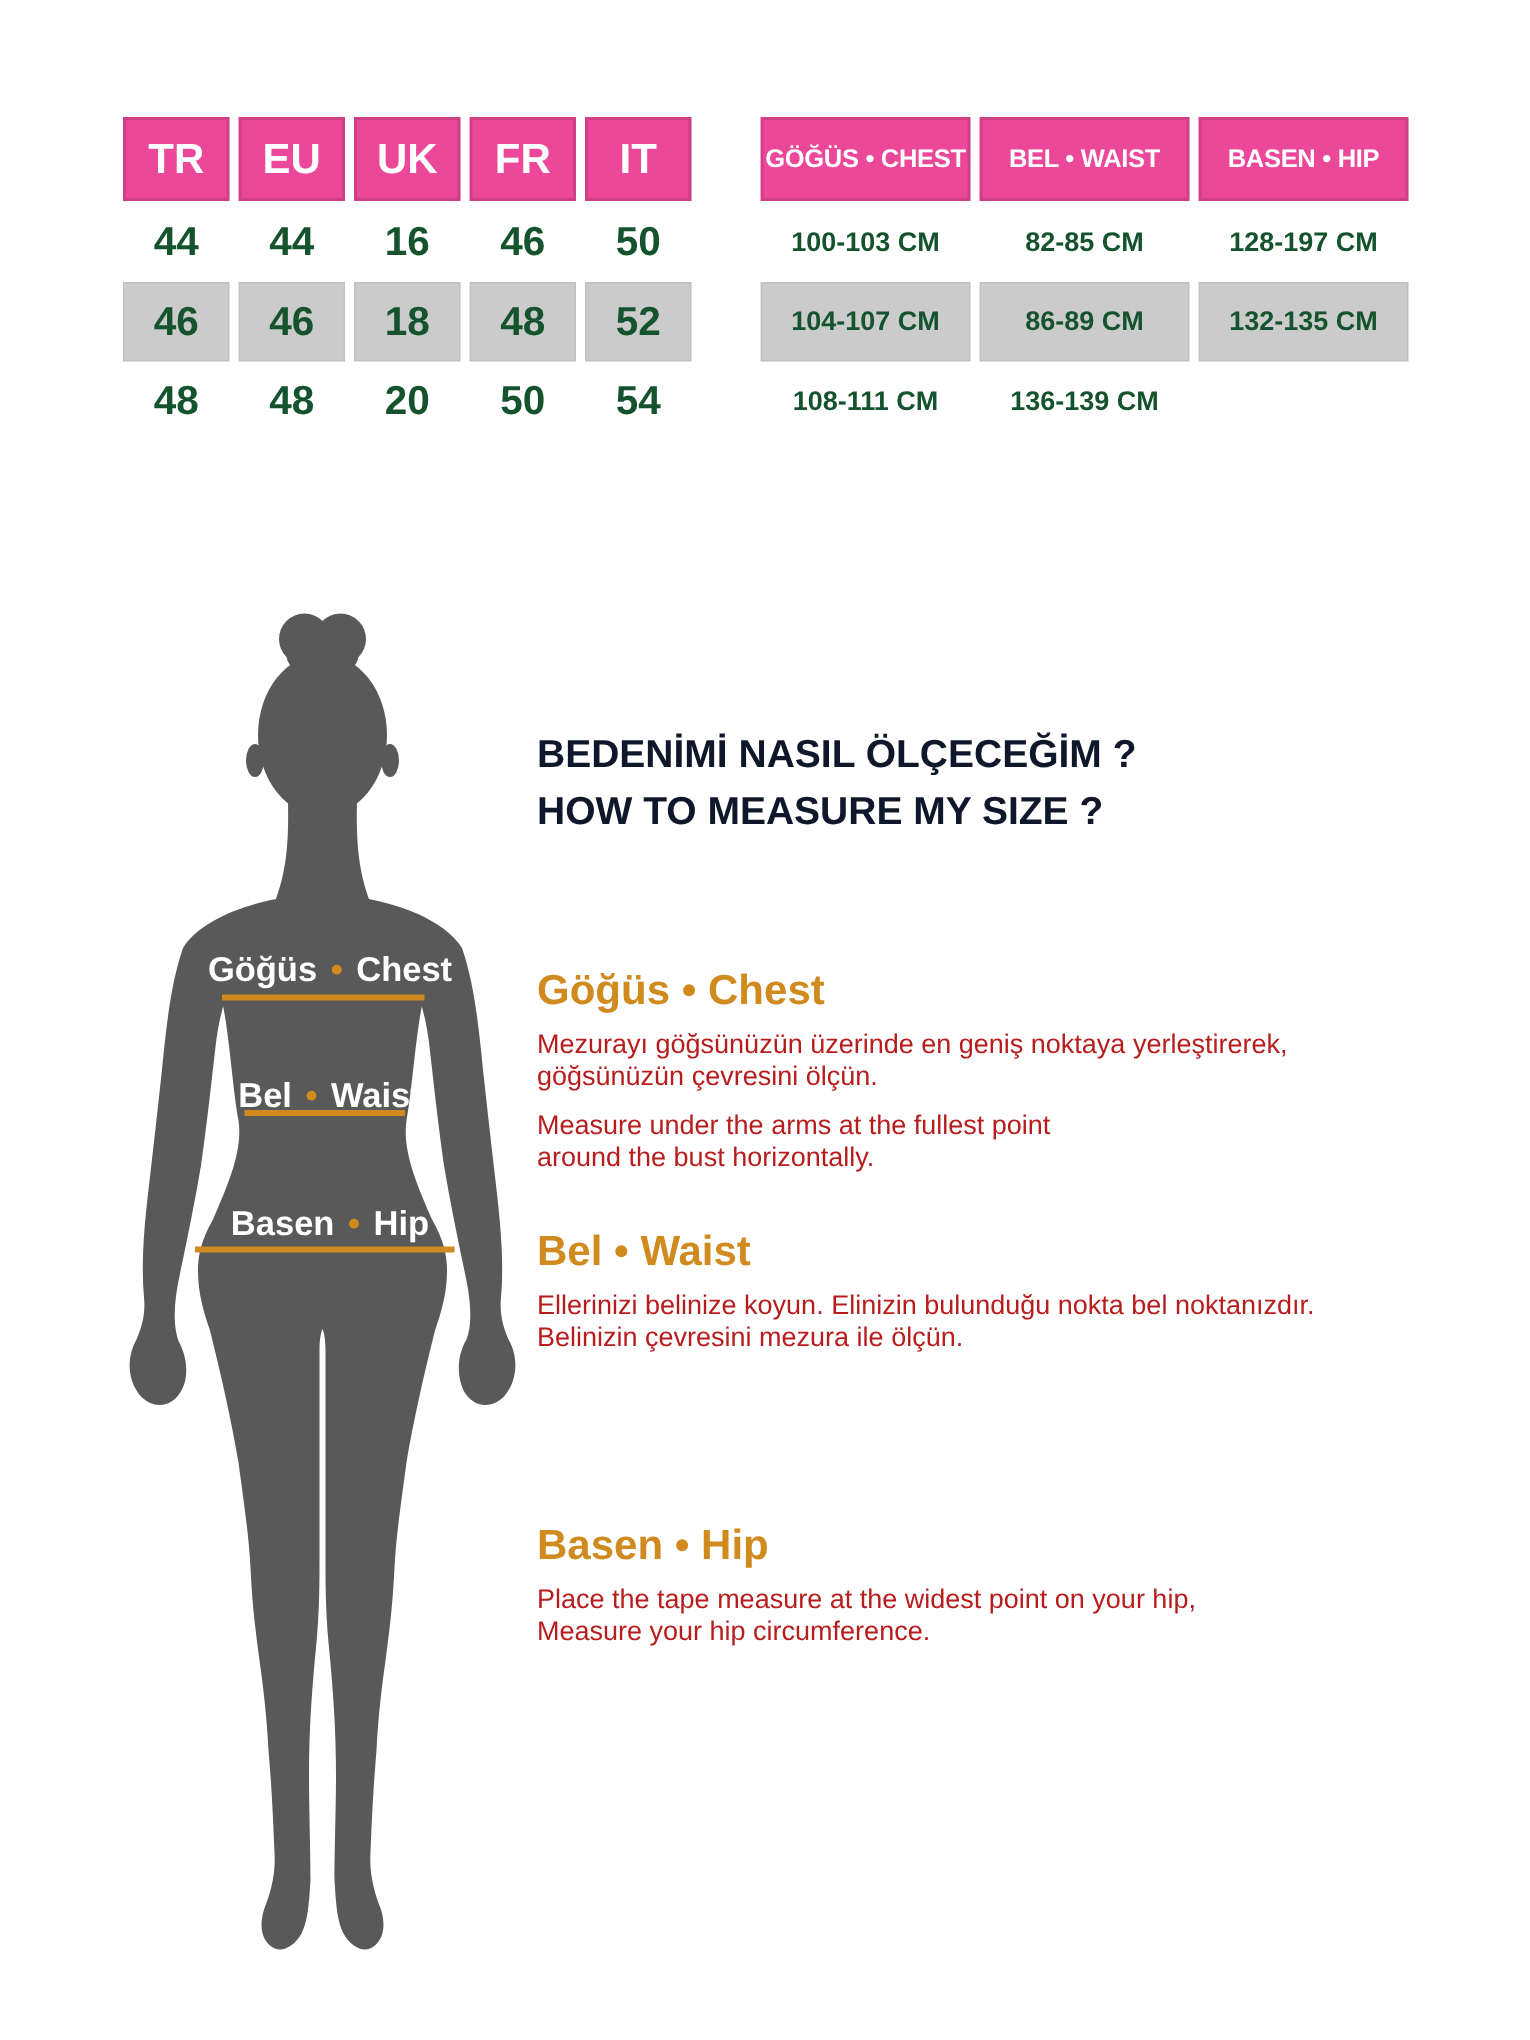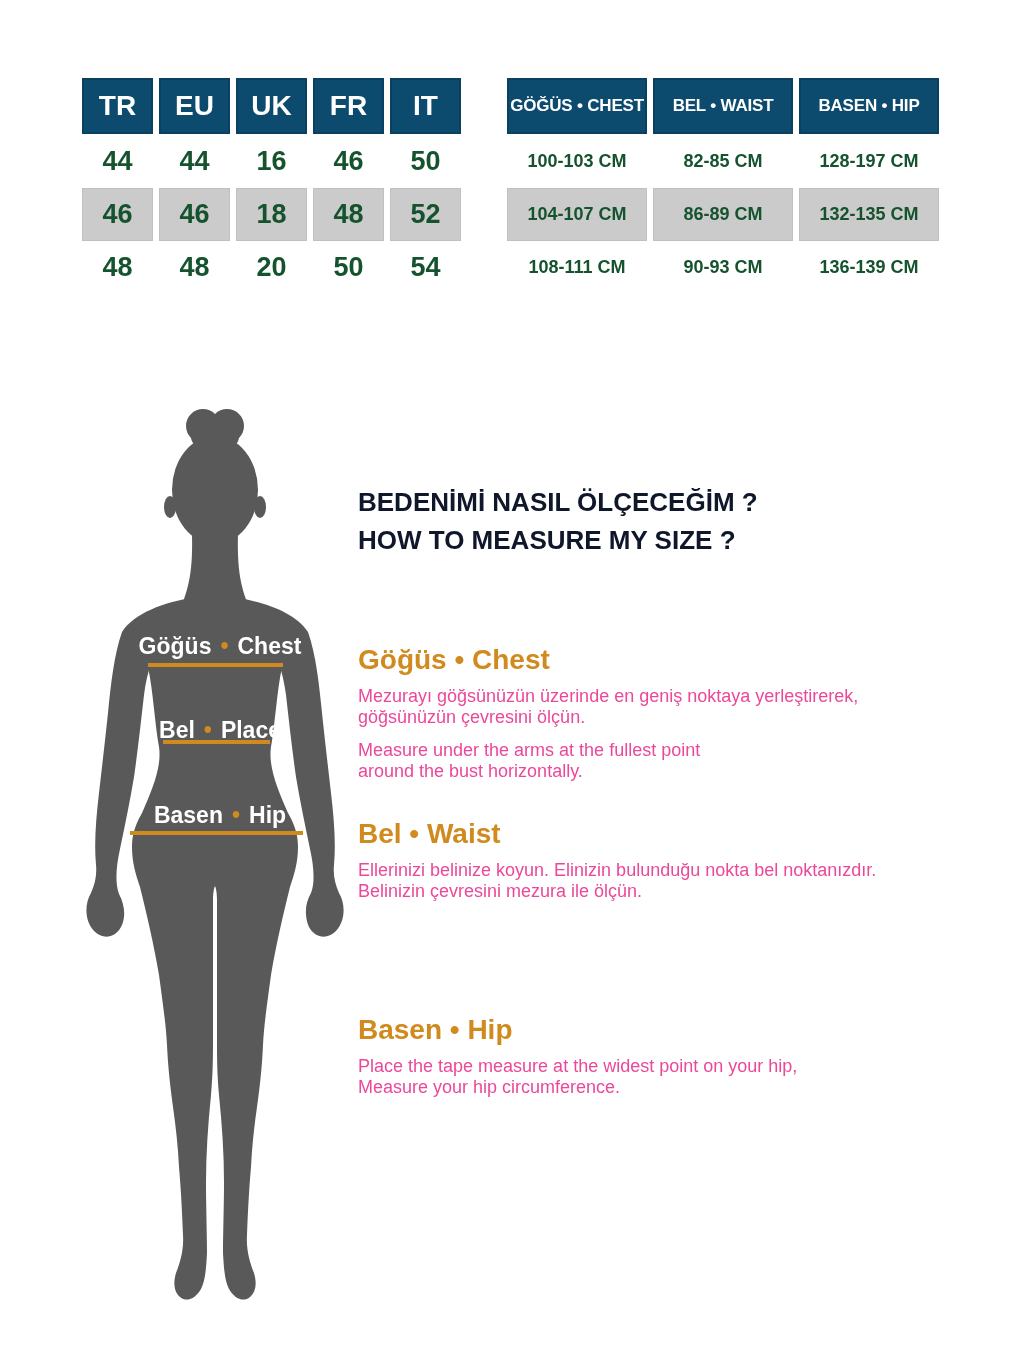--- a/index.html
+++ b/index.html
@@ -5,21 +5,21 @@
   html,body{margin:0;padding:0;}
   body{
     width:1020px;height:1360px;position:relative;background:#ffffff;
     font-family:"Liberation Sans", sans-serif;overflow:hidden;
   }
   
   .table{position:absolute;display:grid;column-gap:6px;row-gap:0;}
   .table.size{left:82px;top:78px;grid-template-columns:repeat(5,71px);grid-template-rows:56px 54px 53px 53px;}
   .table.measure{left:507px;top:78px;grid-template-columns:repeat(3,140px);grid-template-rows:56px 54px 53px 53px;}
   .cell{display:flex;align-items:center;justify-content:center;font-weight:bold;color:#14532d;}
-  .cell.head{background:#0c4a6e;color:#ffffff;box-shadow:inset 0 0 0 2px rgba(0,0,0,0.12);}
+  .cell.head{background:#ec4899;color:#ffffff;box-shadow:inset 0 0 0 2px rgba(0,0,0,0.12);}
   .cell.alt{background:#cbcbcb;box-shadow:inset 0 0 0 1px rgba(0,0,0,0.05);}
   .size .cell{font-size:27px;}
   .size .cell.head{font-size:28px;}
   .measure .cell{font-size:18px;}
   .measure .cell.head{font-size:17px;letter-spacing:-0.2px;}
   
   .figure{position:absolute;left:70px;top:395px;width:300px;height:950px;}
   .figure svg{position:absolute;left:0;top:0;width:100%;height:100%;}
   .fig-label{position:absolute;left:0;width:100%;text-align:center;color:#ffffff;
     font-weight:bold;font-size:23px;line-height:27px;white-space:nowrap;}
@@ -27,21 +27,21 @@
   .fig-line{position:absolute;height:4px;background:#d08a1e;}
   .lbl-chest{top:238px;} .line-chest{left:78px;top:268px;width:135px;}
   .lbl-waist{top:322px;} .line-waist{left:93px;top:345px;width:107px;}
   .lbl-hip{top:407px;}   .line-hip{left:60px;top:436px;width:173px;}
   
   .title{position:absolute;left:358px;top:483px;color:#0f172a;font-weight:bold;
     font-size:26px;line-height:38px;white-space:nowrap;}
   .section{position:absolute;left:358px;width:660px;}
   .sec-1{top:643px;} .sec-2{top:817px;} .sec-3{top:1013px;}
   .section h2{margin:0 0 9px 0;color:#d08a1e;font-size:28px;line-height:34px;font-weight:bold;}
-  .section p{margin:0 0 13px 0;color:#ec4899;font-size:18px;line-height:20.5px;white-space:pre-line;}
+  .section p{margin:0 0 13px 0;color:#b91c1c;font-size:18px;line-height:20.5px;white-space:pre-line;}
 </style>
 </head>
 <body>
 
 <div class="table size">
     <div class="cell head">TR</div>
     <div class="cell head">EU</div>
     <div class="cell head">UK</div>
     <div class="cell head">FR</div>
     <div class="cell head">IT</div>
@@ -66,21 +66,20 @@
     <div class="cell head">GÖĞÜS • CHEST</div>
     <div class="cell head">BEL • WAIST</div>
     <div class="cell head">BASEN • HIP</div>
     <div class="cell">100-103 CM</div>
     <div class="cell">82-85 CM</div>
     <div class="cell">128-197 CM</div>
     <div class="cell alt">104-107 CM</div>
     <div class="cell alt">86-89 CM</div>
     <div class="cell alt">132-135 CM</div>
     <div class="cell">108-111 CM</div>
-    <div class="cell">90-93 CM</div>
     <div class="cell">136-139 CM</div>
   </div>
 
 <div class="figure">
   <svg viewBox="0 0 300 950" aria-hidden="true">
     <g fill="#595959">
       <circle cx="133" cy="31" r="17"></circle>
       <circle cx="157" cy="31" r="17"></circle>
       <ellipse cx="145" cy="42" rx="24" ry="15"></ellipse>
       <ellipse cx="145" cy="95" rx="43" ry="54"></ellipse>
@@ -114,21 +113,21 @@
                C226,218 195,207 168,203 Z"></path>
     </g>
   </svg>
 
   <div class="fig-label lbl-chest">
     <span>Göğüs</span><span class="dot">•</span><span>Chest</span>
   </div>
   <div class="fig-line line-chest"></div>
 
   <div class="fig-label lbl-waist">
-    <span>Bel</span><span class="dot">•</span><span>Place</span>
+    <span>Bel</span><span class="dot">•</span><span>Waist</span>
   </div>
   <div class="fig-line line-waist"></div>
 
   <div class="fig-label lbl-hip">
     <span>Basen</span><span class="dot">•</span><span>Hip</span>
   </div>
   <div class="fig-line line-hip"></div>
 </div>
 
 <div class="title">

